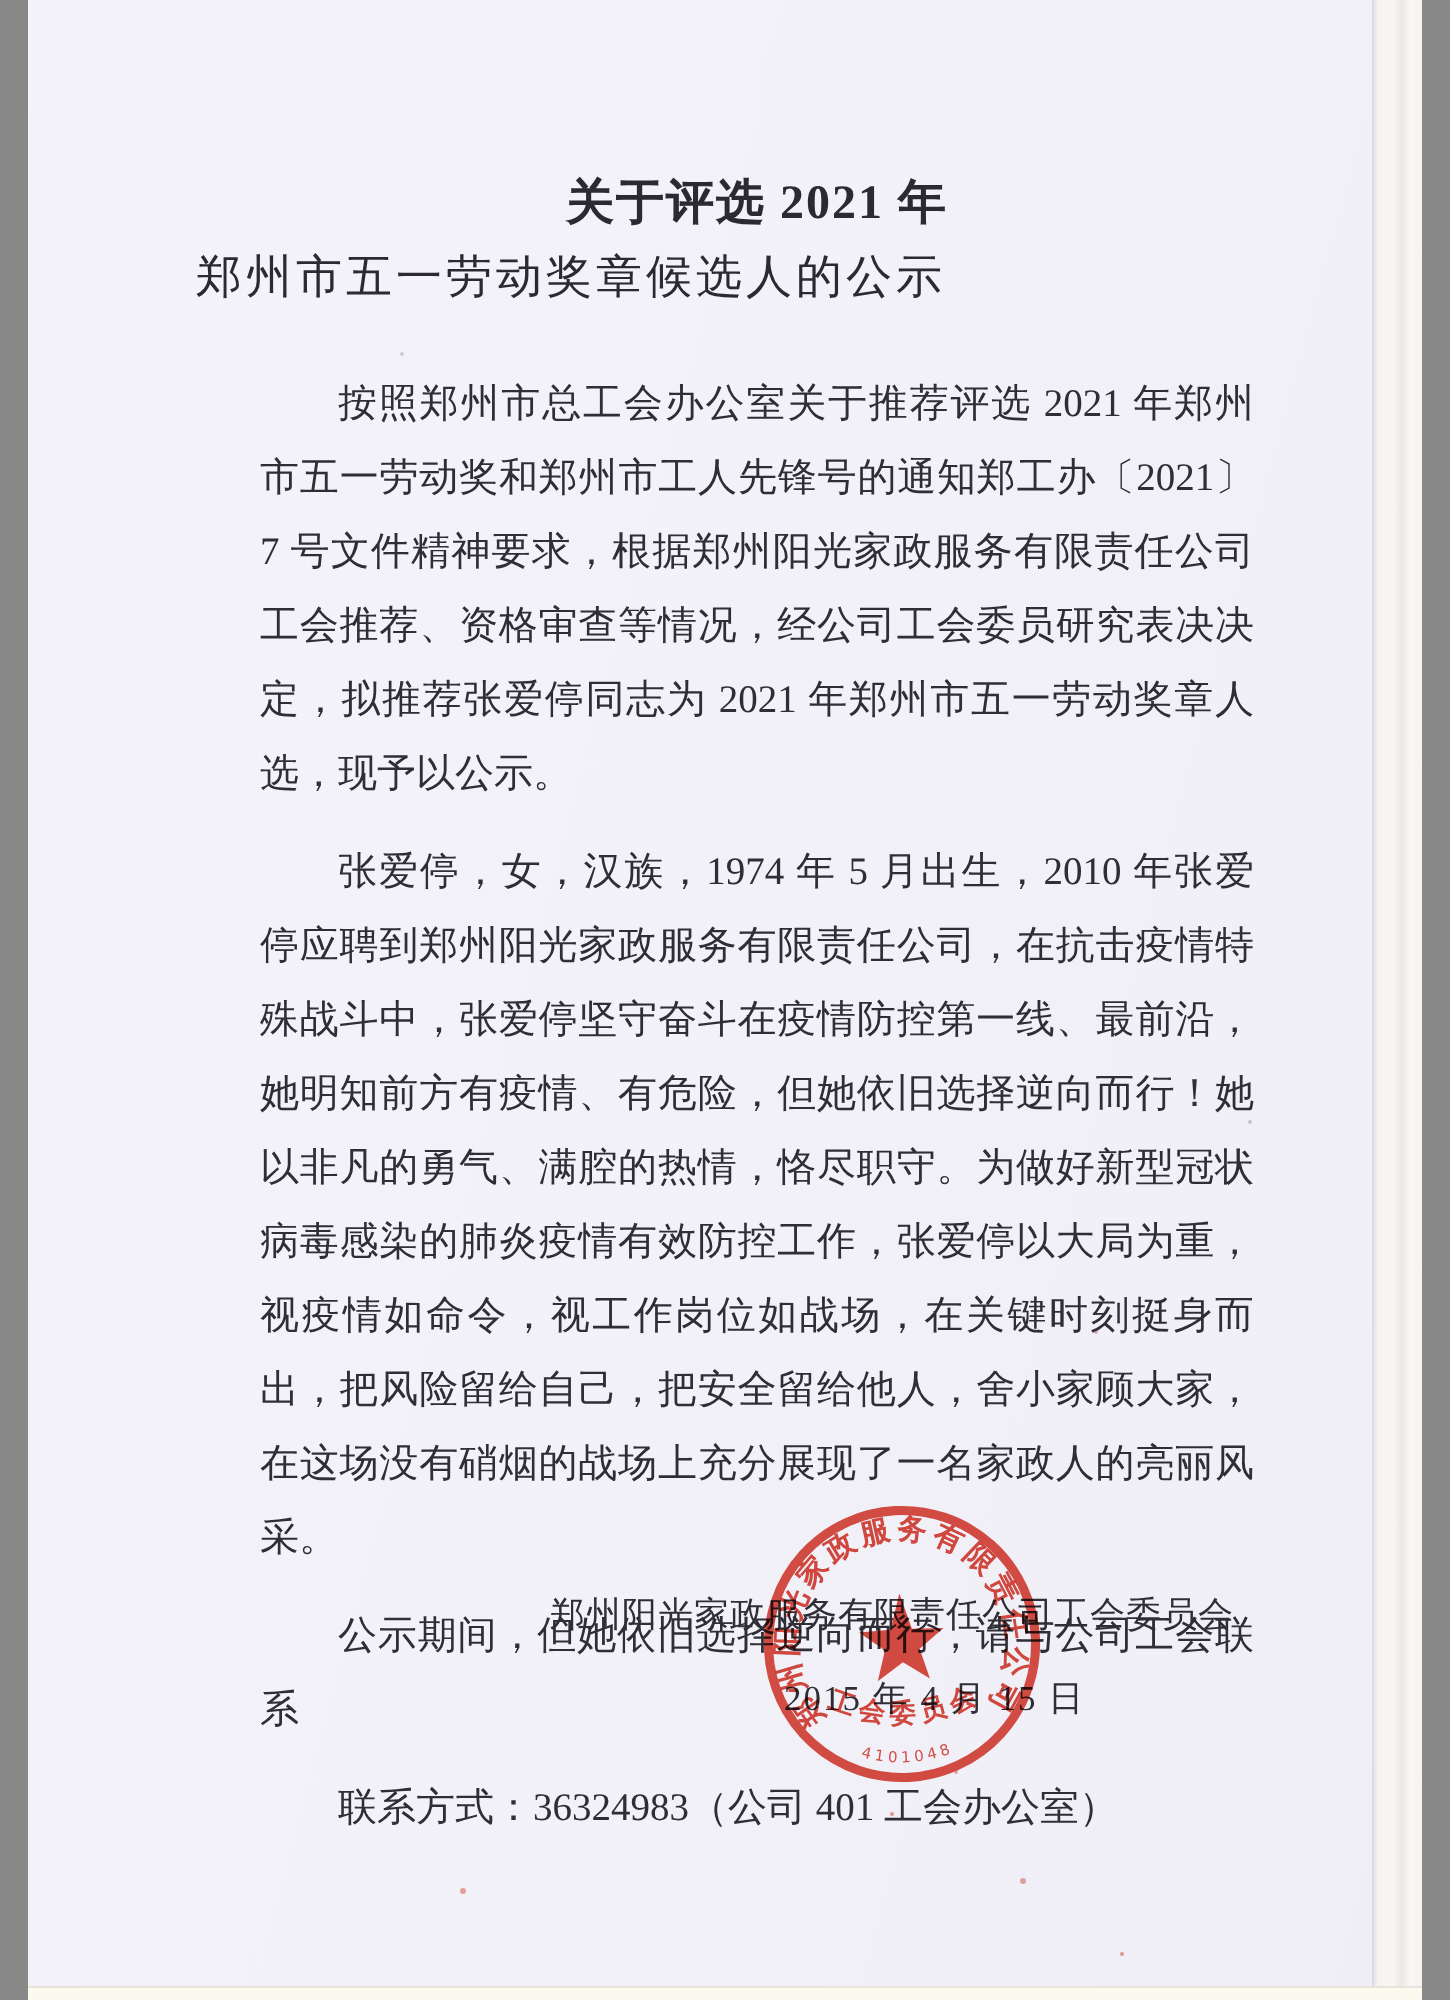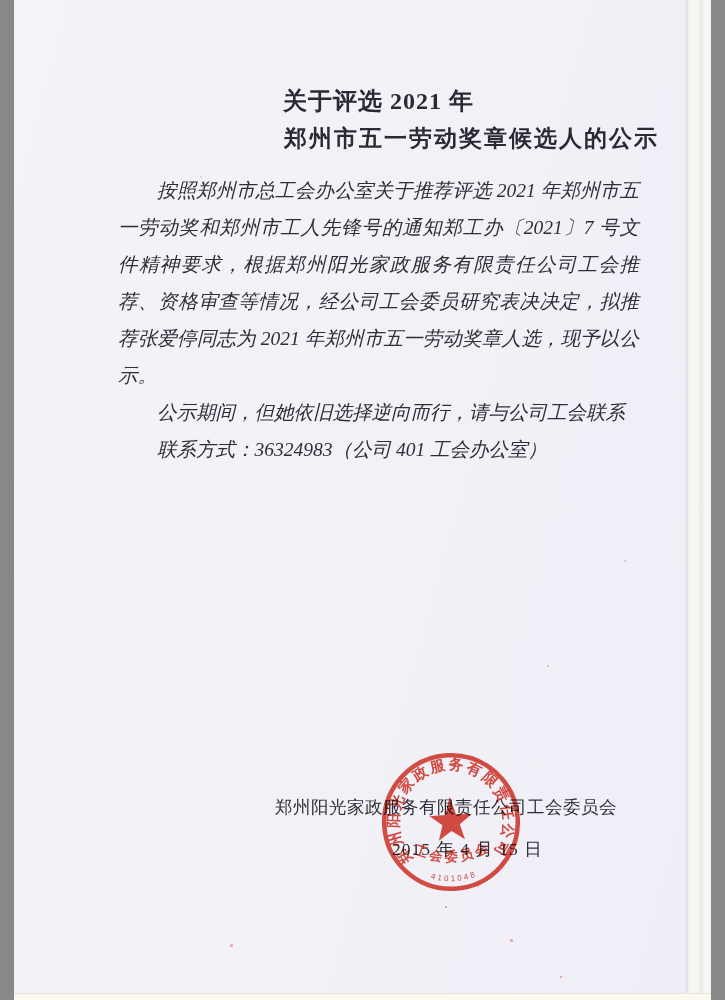--- a/index.html
+++ b/index.html
@@ -22,29 +22,29 @@
     position:absolute; bottom:0; left:0; width:100%; height:7px;
     background:#fcfaef; border-top:1px solid #e6e4db;
   }
   .title-line1 {
     position:absolute; top:85px; left:104px; width:521px;
     text-align:center; font-size:24px; font-weight:bold; letter-spacing:1px;
     color:#2b2a33;
   }
   .title-line2 {
     position:absolute; top:123px; left:84px; width:561px;
-    text-align:right; font-size:23px; font-weight:bold; letter-spacing:2px;
+    text-align:left; font-size:23px; font-weight:normal; letter-spacing:2px;
     color:#2b2a33;
   }
   .body-text {
     position:absolute; top:172px; left:104px; width:521px;
     font-size:19.5px; line-height:37px; text-align:justify;
     text-justify:inter-ideograph;
   }
-  .body-text p { margin:0; text-indent:2em;font-style:italic; }
+  .body-text p { margin:12px; text-indent:2em; }
   .signature {
     position:absolute; top:795px; left:104px; width:499px;
     text-align:right; font-size:17.5px; letter-spacing:.5px; z-index:1;
   }
   .sign-date {
     position:absolute; top:837px; left:378px; font-size:17.5px;
     letter-spacing:1px; z-index:1;
   }
   .seal {
     position:absolute; left:351px; top:736px; width:172px; height:172px;
@@ -59,20 +59,21 @@
 <div class="page">
 
   <div class="edge-right"></div>
   <div class="edge-bottom"></div>
 
   <div class="title-line1">关于评选 2021 年</div>
   <div class="title-line2">郑州市五一劳动奖章候选人的公示</div>
 
   <div class="body-text">
     <p>按照郑州市总工会办公室关于推荐评选 2021 年郑州市五一劳动奖和郑州市工人先锋号的通知郑工办〔2021〕7 号文件精神要求，根据郑州阳光家政服务有限责任公司工会推荐、资格审查等情况，经公司工会委员研究表决决定，拟推荐张爱停同志为 2021 年郑州市五一劳动奖章人选，现予以公示。</p>
+    <p>张爱停，女，汉族，1974 年 5 月出生，2010 年张爱停应聘到郑州阳光家政服务有限责任公司，在抗击疫情特殊战斗中，张爱停坚守奋斗在疫情防控第一线、最前沿，她明知前方有疫情、有危险，但她依旧选择逆向而行！她以非凡的勇气、满腔的热情，恪尽职守。为做好新型冠状病毒感染的肺炎疫情有效防控工作，张爱停以大局为重，视疫情如命令，视工作岗位如战场，在关键时刻挺身而出，把风险留给自己，把安全留给他人，舍小家顾大家，在这场没有硝烟的战场上充分展现了一名家政人的亮丽风采。</p>
     <p>公示期间，但她依旧选择逆向而行，请与公司工会联系</p>
     <p>联系方式：36324983（公司 401 工会办公室）</p>
   </div>
 
   <div class="signature">郑州阳光家政服务有限责任公司工会委员会</div>
   <div class="sign-date">2015 年 4 月 15 日</div>
 
   <svg class="seal" viewBox="0 0 170 170" xmlns="http://www.w3.org/2000/svg">
     <defs>
       <path id="arcTop" d="M 51.6 124.8 A 52 52 0 1 1 118.4 124.8" fill="none"></path>

